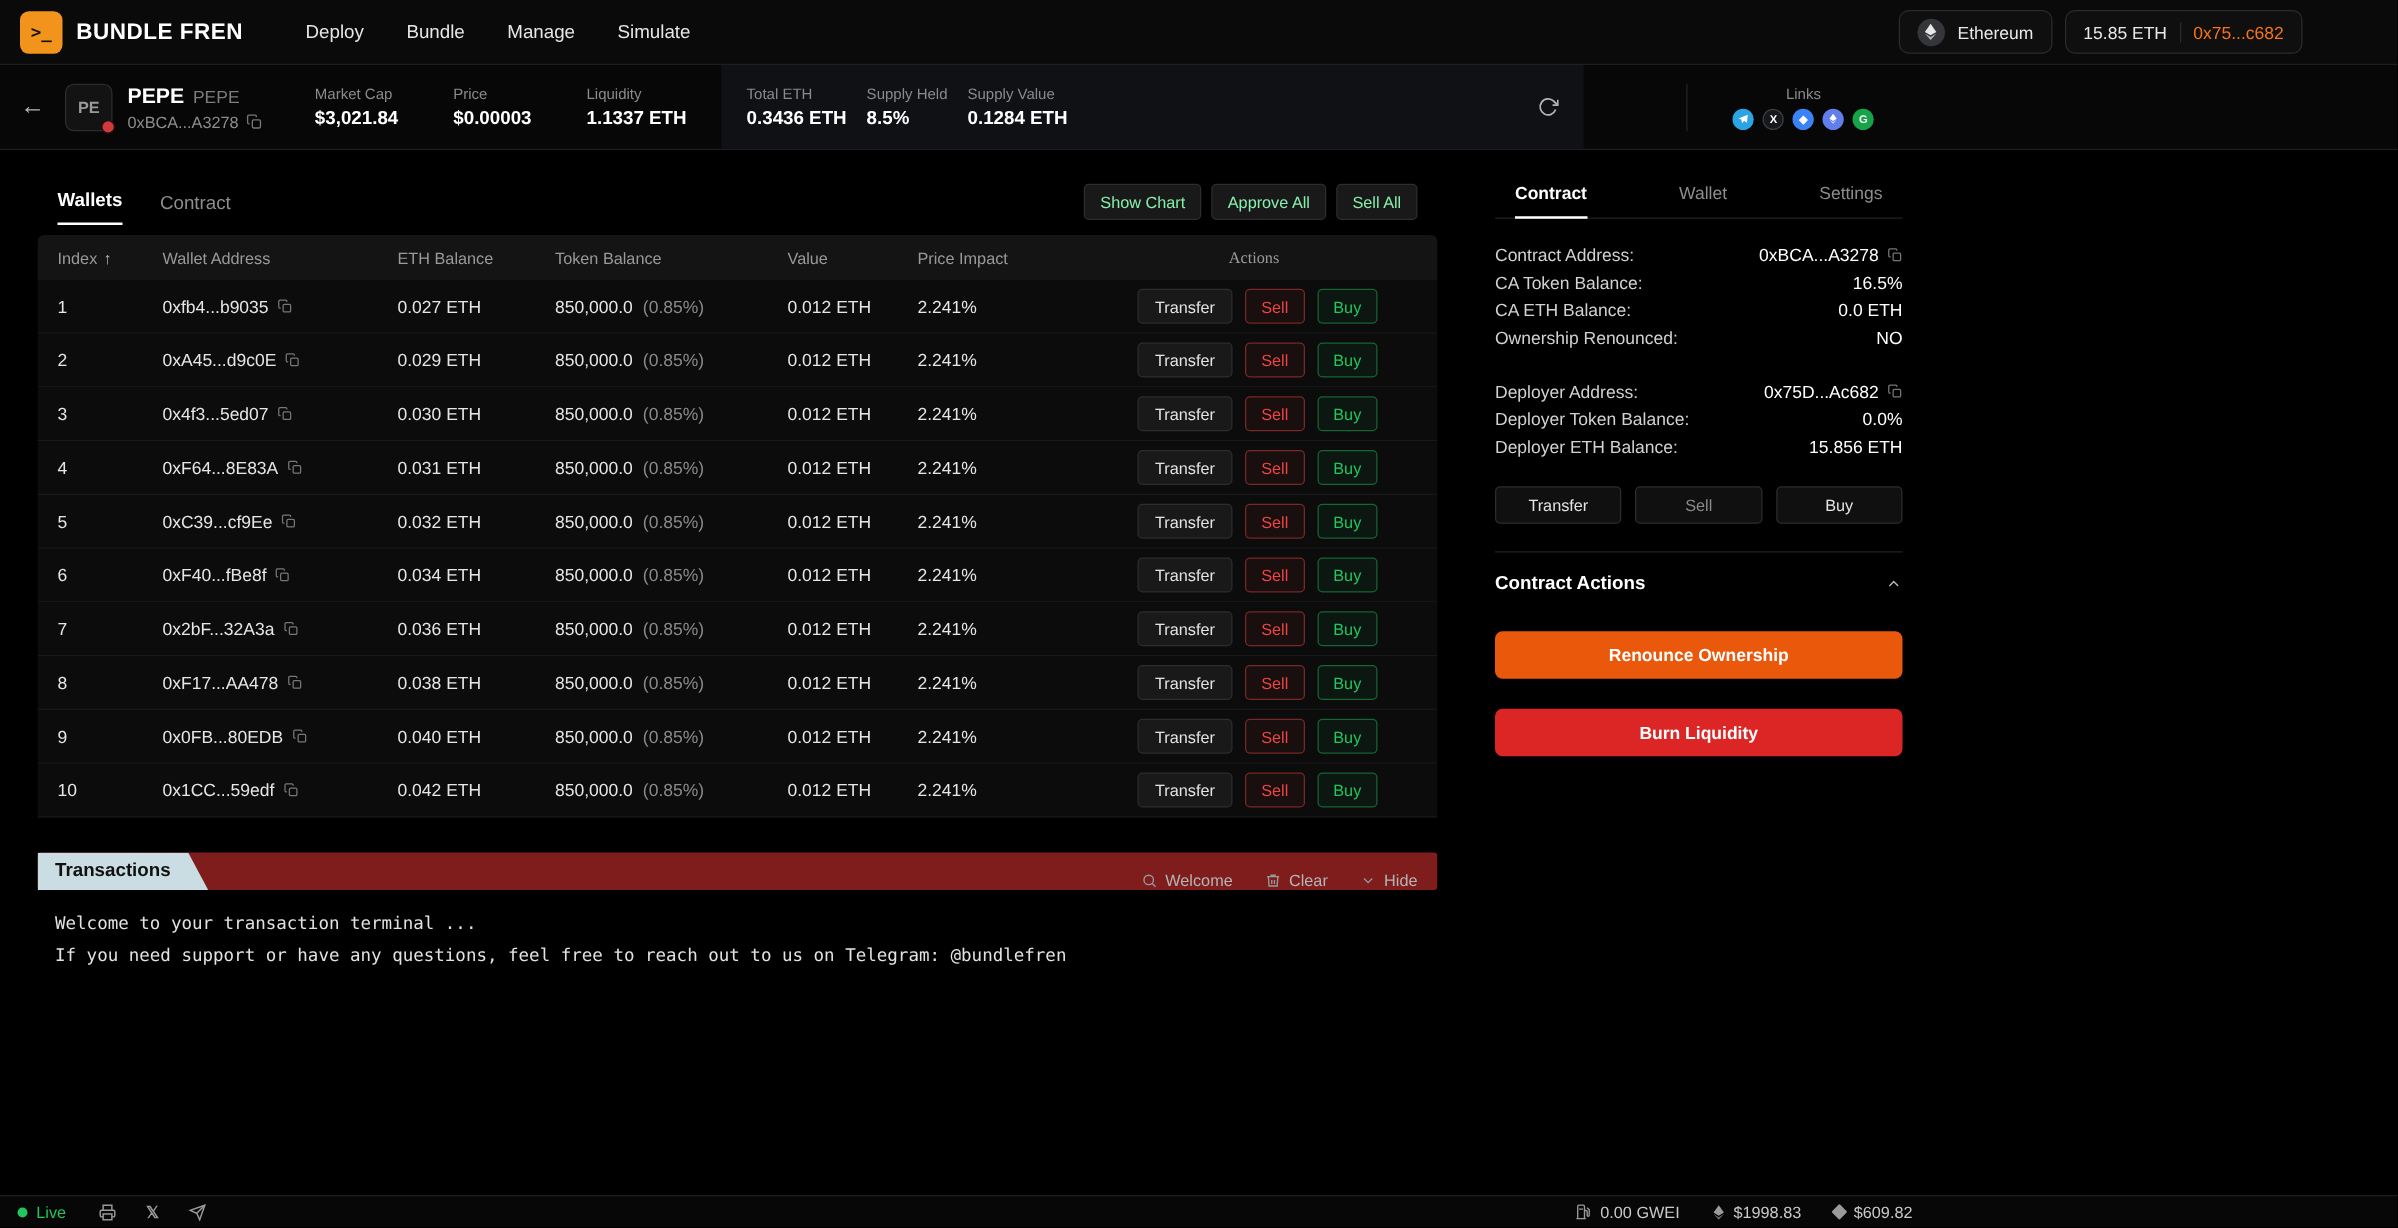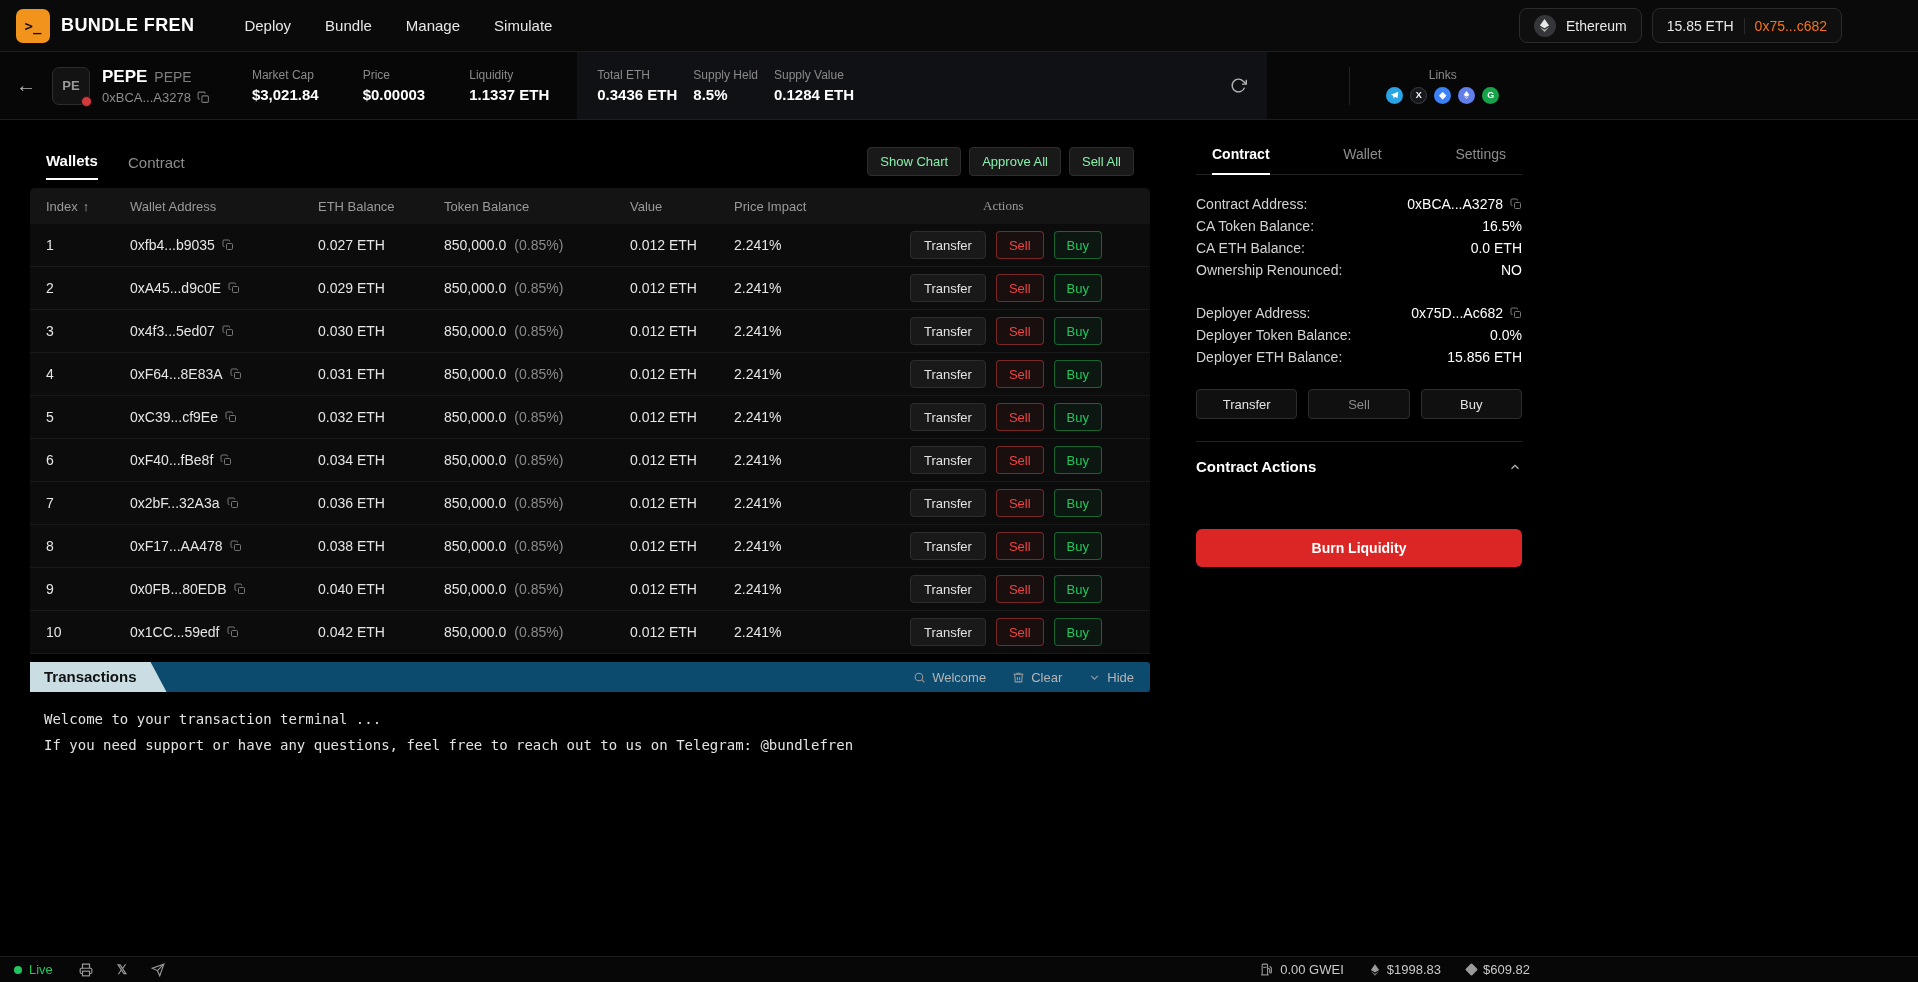--- a/index.html
+++ b/index.html
@@ -67,21 +67,21 @@
   .sort{margin-left:5px;color:#b5b5b5;}
   .trow-item{height:43px;background:#0c0c0c;border-bottom:1px solid #191919;font-size:14px;color:#e6e6e6;}
   .addr-cell{display:flex;align-items:center;gap:7px;}
   .tok{display:flex;align-items:baseline;gap:8px;}
   .tok .pct{color:#8a8a8a;}
   .actions{display:flex;gap:10px;padding-left:28px;}
   .btn-transfer{height:28px;padding:0 13px;background:#191919;border:1px solid #2d2d2d;border-radius:4px;font-size:13px;color:#e3e3e3;}
   .btn-sell{height:28px;padding:0 12px;border-radius:4px;font-size:13px;color:var(--sell-red,#ef4444);border:1px solid rgba(239,68,68,.45);background:rgba(239,68,68,.06);}
   .btn-buy{height:28px;padding:0 12px;border-radius:4px;font-size:13px;color:var(--buy-green,#22c55e);border:1px solid rgba(34,197,94,.45);background:rgba(34,197,94,.06);}
 
-  .tx-header{margin-top:8px;height:30px;background:#0c4a6e;border-radius:3px;display:flex;align-items:center;flex:0 0 30px;}
+  .tx-header{margin-top:28px;height:30px;background:#7f1d1d;border-radius:3px;display:flex;align-items:flex-end;flex:0 0 30px;}
   .tx-flag{height:30px;line-height:30px;background:var(--terminal-tab-bg,#c9dde2);color:#111;font-weight:700;font-size:15px;padding:0 30px 0 14px;clip-path:polygon(0 0,calc(100% - 16px) 0,100% 100%,0 100%);}
   .tx-controls{margin-left:auto;display:flex;gap:26px;padding-right:16px;}
   .tx-controls button{display:flex;align-items:center;gap:6px;color:#b5b5b5;font-size:13px;}
   .tx-controls svg{color:#9a9a9a;}
   .terminal{flex:1;overflow:hidden;padding:14px 14px;font-family:"DejaVu Sans Mono",monospace;font-size:14px;line-height:26px;color:#e2e2e2;}
 
   
   .contract-panel{width:326px;flex:0 0 326px;display:flex;flex-direction:column;}
   .cp-tabs{display:flex;justify-content:space-between;padding:0 16px;border-bottom:1px solid #222;}
   .cp-tab{font-size:14px;color:#8d8d8d;padding-bottom:11px;cursor:pointer;}
@@ -93,21 +93,21 @@
   .cp-row .val{color:#fff;text-align:right;}
   .cp-gap{height:18px;}
   .cp-btns{margin-top:24px;display:flex;gap:11px;}
   .cp-btn{flex:1;height:30px;border:1px solid #2d2d2d;border-radius:4px;background:#101010;font-size:13px;color:#e3e3e3;}
   .cp-btn.dim{color:#8a8a8a;}
   .cp-actions-header{margin-top:22px;padding:16px 0 14px;border-top:1px solid #222;display:flex;align-items:center;justify-content:space-between;}
   .cp-actions-header .ttl{font-size:15px;font-weight:700;color:#fff;}
   .action-btn{width:100%;height:38px;border-radius:6px;font-size:14px;font-weight:700;color:#fff;margin-top:16px;}
   .action-btn.first{margin-top:14px;}
   .action-btn.orange{background:var(--action-orange,#ea580c);}
-  .action-btn.red{background:var(--danger-red,#dc2626);margin-top:40px;text-align:center;}
+  .action-btn.red{background:var(--danger-red,#dc2626);margin-top:24px;text-align:center;}
 
   
   .status-bar{height:26px;flex:0 0 26px;display:flex;align-items:center;background:#070707;border-top:1px solid #1e1e1e;padding:0 388px 0 14px;font-size:13px;}
   .live-dot{width:8px;height:8px;border-radius:50%;background:var(--live-green,#22c55e);}
   .live-lbl{color:var(--live-green,#22c55e);margin-left:7px;}
   .foot-icons{display:flex;gap:24px;align-items:center;margin-left:26px;color:#9a9a9a;}
   .x-letter{font-weight:800;font-size:13px;color:#9a9a9a;}
   .foot-right{margin-left:auto;display:flex;gap:26px;align-items:center;color:#c9c9c9;}
   .fr-item{display:flex;align-items:center;gap:7px;}
   .fr-item svg{color:#9a9a9a;}
@@ -592,20 +592,21 @@
       <button class="cp-btn">Buy</button>
     </div>
 
     <div class="cp-actions-header">
       <span class="ttl">Contract Actions</span>
       <svg width="14" height="14" viewBox="0 0 24 24" fill="none" stroke="#bbb" stroke-width="2">
           <polyline points="6 15 12 9 18 15"></polyline>
         </svg>
     </div>
 
+    <button class="action-btn orange">Renounce Ownership</button>
     <button class="action-btn red">Burn Liquidity</button>
   </aside>
 </main>
 
 <footer class="status-bar">
   <span class="live-dot"></span>
   <span class="live-lbl">Live</span>
   <div class="foot-icons">
     <span>
         <svg width="14" height="14" viewBox="0 0 24 24" fill="none" stroke="currentColor" stroke-width="2">

